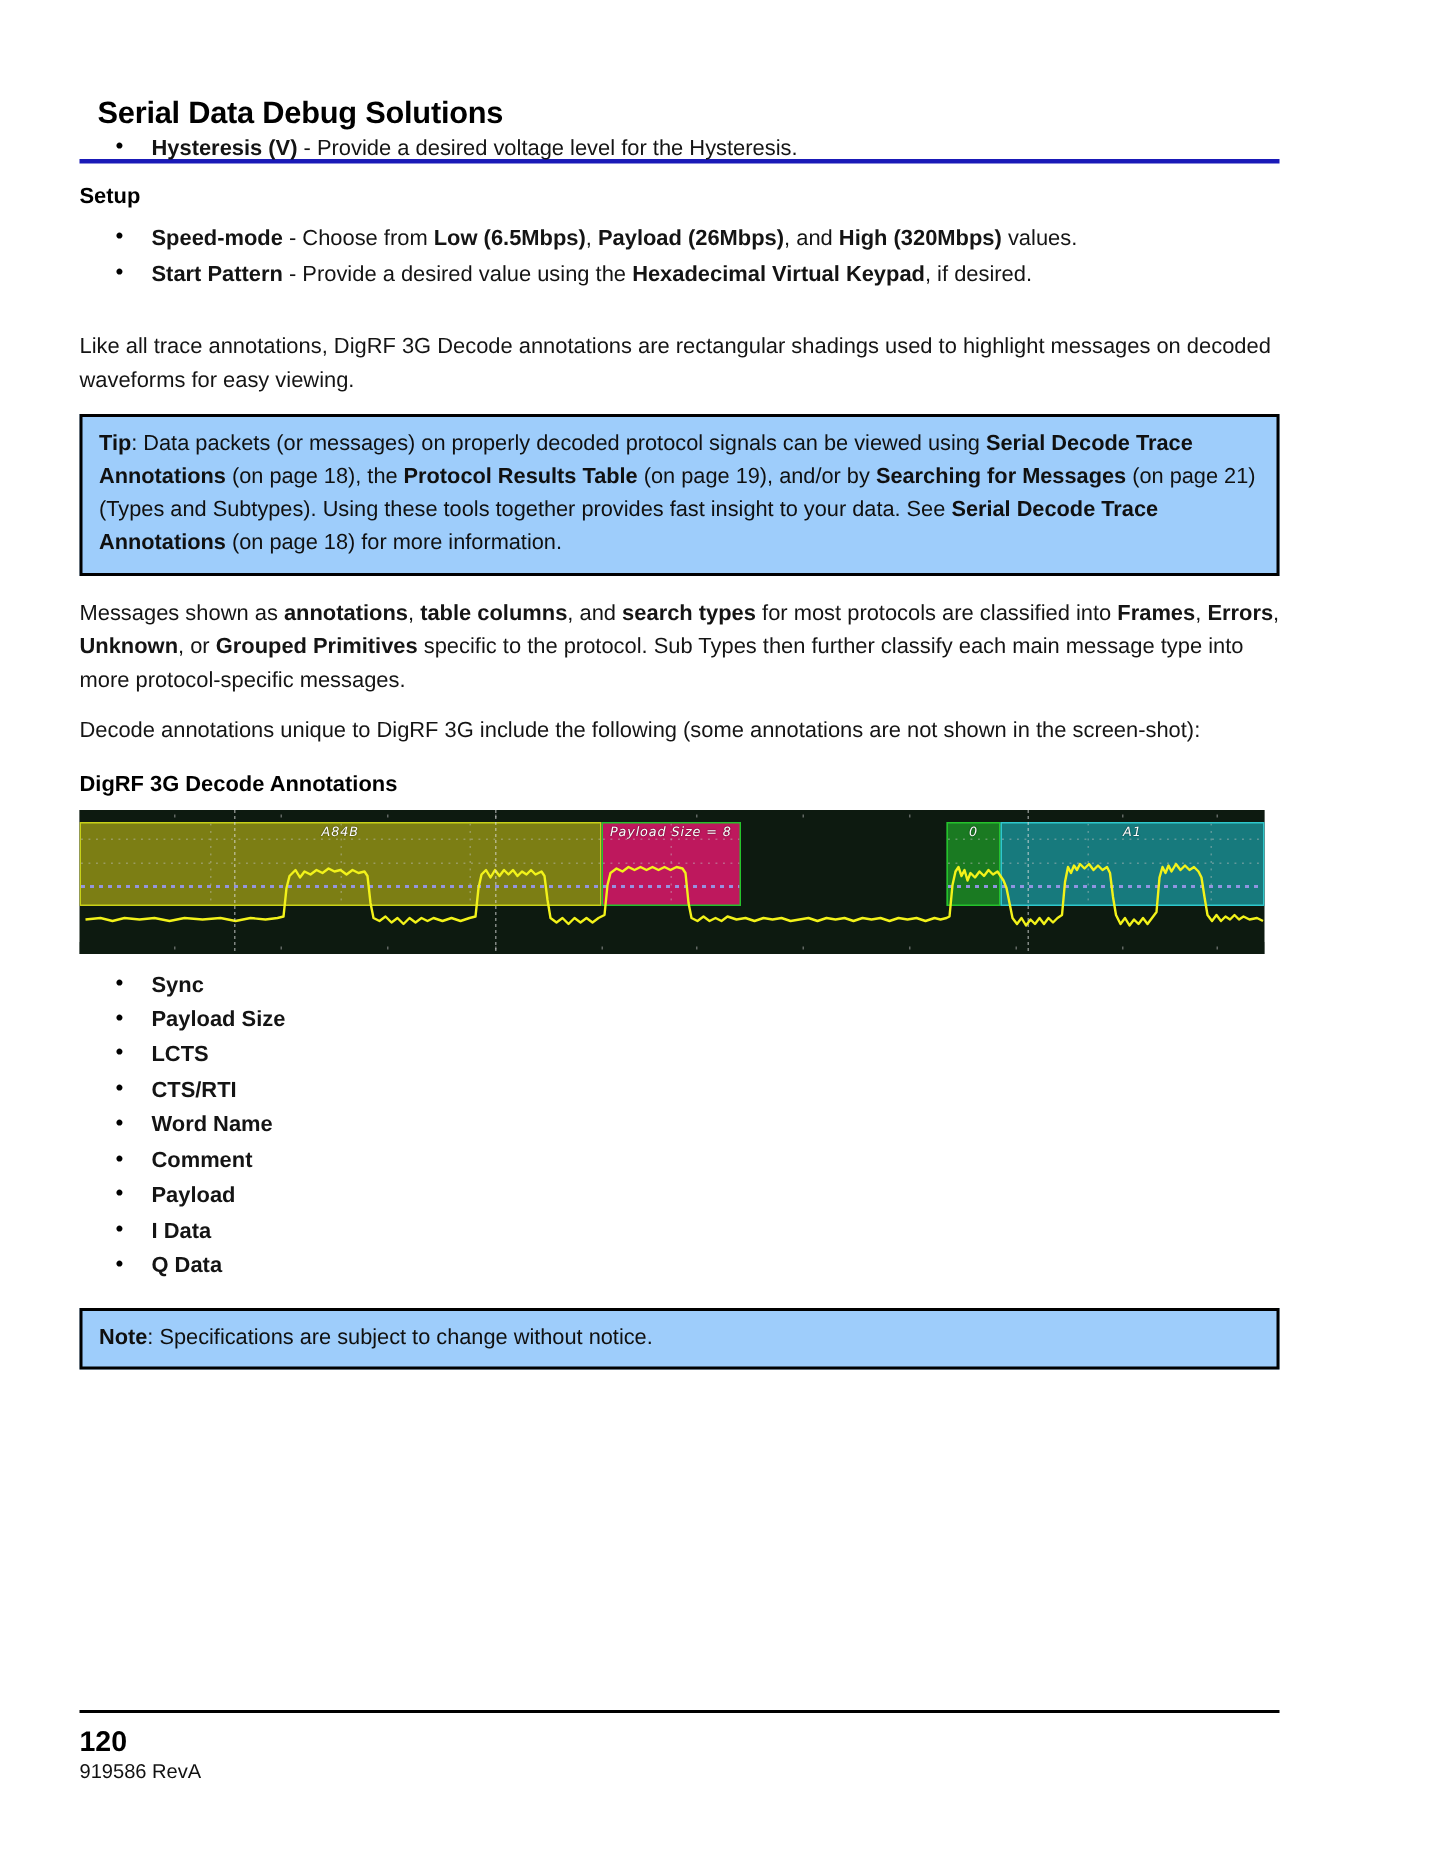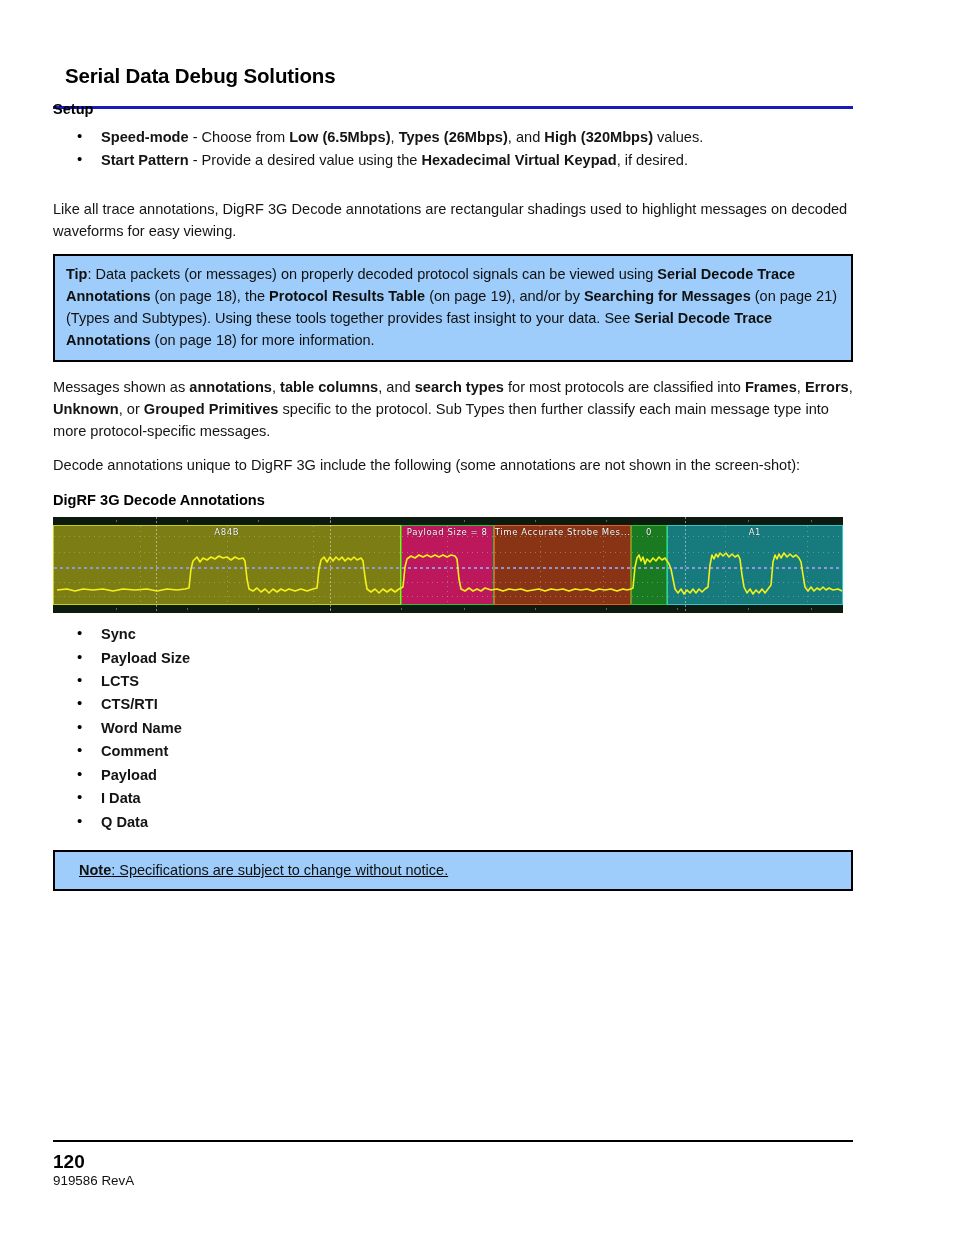--- a/index.html
+++ b/index.html
@@ -99,40 +99,40 @@
     margin: 6px 0 14px 0;
     width: 800px;
   }
   .callout p {
     margin: 0;
     font-size: 14.5px;
     line-height: 22px;
     color: #101010;
   }
   .callout.note {
-    padding: 7px 11px 8px 24px;
-    text-decoration: underline;
+    padding: 7px 11px 8px 11px;
   }
 
   
   .scope {
     position: relative;
     width: 790px;
     height: 96px;
     background: #0d1a10;
     margin: 6px 0 10px 0;
     overflow: hidden;
     box-sizing: border-box;
   }
   .scope-strip {
     position: absolute;
     top: 8px;
-    height: 80px;
+    height: 56px;
     box-sizing: border-box;
     overflow: hidden;
+    font-style: italic;
   }
   .strip-label {
     position: absolute;
     top: 1px;
     width: 100%;
     text-align: center;
     font-family: "DejaVu Sans", sans-serif;
     font-size: 8.5px;
     color: #ffffff;
     letter-spacing: 0.6px;
@@ -224,25 +224,28 @@
 
 <div class="page">
 
   <div class="header">
     <div class="header-title">Serial Data Debug Solutions</div>
     <div class="header-rule"></div>
   </div>
 
   <div class="content">
 
+    <ul class="bullets">
+      <li><span class="b">Hysteresis (V)</span><span> - Provide a desired voltage level for the Hysteresis.</span></li>
+    </ul>
 
     <div class="subhead">Setup</div>
 
     <ul class="bullets">
-      <li><span class="b">Speed-mode</span><span> - Choose from </span><span class="b">Low (6.5Mbps)</span><span>, </span><span class="b">Types (26Mbps)</span><span>, and </span><span class="b">High (320Mbps)</span><span> values.</span></li>
+      <li><span class="b">Speed-mode</span><span> - Choose from </span><span class="b">Low (6.5Mbps)</span><span>, </span><span class="b">Payload (26Mbps)</span><span>, and </span><span class="b">High (320Mbps)</span><span> values.</span></li>
       <li><span class="b">Start Pattern</span><span> - Provide a desired value using the </span><span class="b">Hexadecimal Virtual Keypad</span><span>, if desired.</span></li>
     </ul>
 
     <p class="para" style="margin-top:26px;">Like all trace annotations, DigRF 3G Decode annotations are rectangular shadings used to highlight messages on decoded waveforms for easy viewing.</p>
 
     <div class="callout tip">
       <p><span class="b">Tip</span><span>: Data packets (or messages) on properly decoded protocol signals can be viewed using </span><span class="b">Serial Decode Trace Annotations</span><span> (on page 18), the </span><span class="b">Protocol Results Table</span><span> (on page 19), and/or by </span><span class="b">Searching for Messages</span><span> (on page 21) (Types and Subtypes). Using these tools together provides fast insight to your data. See </span><span class="b">Serial Decode Trace Annotations</span><span> (on page 18) for more information.</span></p>
     </div>
 
     <p class="para"><span>Messages shown as </span><span class="b">annotations</span><span>, </span><span class="b">table columns</span><span>, and </span><span class="b">search types</span><span> for most protocols are classified into </span><span class="b">Frames</span><span>, </span><span class="b">Errors</span><span>, </span><span class="b">Unknown</span><span>, or </span><span class="b">Grouped Primitives</span><span> specific to the protocol. Sub Types then further classify each main message type into more protocol-specific messages.</span></p>
@@ -280,30 +283,20 @@
       <div class="scope-strip" style="left:44%;width:11.8%;background:#be185d;border:1.5px solid #25c22c;">
         <div class="hgrid" style="top:10px;"></div>
         <div class="hgrid" style="top:26px;"></div>
         <div class="hgrid center" style="top:41px;"></div>
         <div class="hgrid" style="top:56px;"></div>
         <div class="hgrid" style="top:70px;"></div>
         <div class="vgrid" style="left:50%"></div>
         <div class="strip-label">Payload Size =   8</div>
       </div>
 
-      <div class="scope-strip" style="left:55.8%;width:17.4%;background:#8a3416;border:1.5px solid #e0601e;">
-        <div class="hgrid" style="top:10px;"></div>
-        <div class="hgrid" style="top:26px;"></div>
-        <div class="hgrid center" style="top:41px;"></div>
-        <div class="hgrid" style="top:56px;"></div>
-        <div class="hgrid" style="top:70px;"></div>
-        <div class="vgrid" style="left:33%"></div>
-        <div class="vgrid" style="left:80%"></div>
-        <div class="strip-label">Time Accurate Strobe Mes...</div>
-      </div>
 
       <div class="scope-strip" style="left:73.2%;width:4.5%;background:#1a7a22;border:1.5px solid #25c22c;">
         <div class="hgrid" style="top:10px;"></div>
         <div class="hgrid" style="top:26px;"></div>
         <div class="hgrid center" style="top:41px;"></div>
         <div class="hgrid" style="top:56px;"></div>
         <div class="hgrid" style="top:70px;"></div>
         <div class="strip-label">0</div>
       </div>
 

